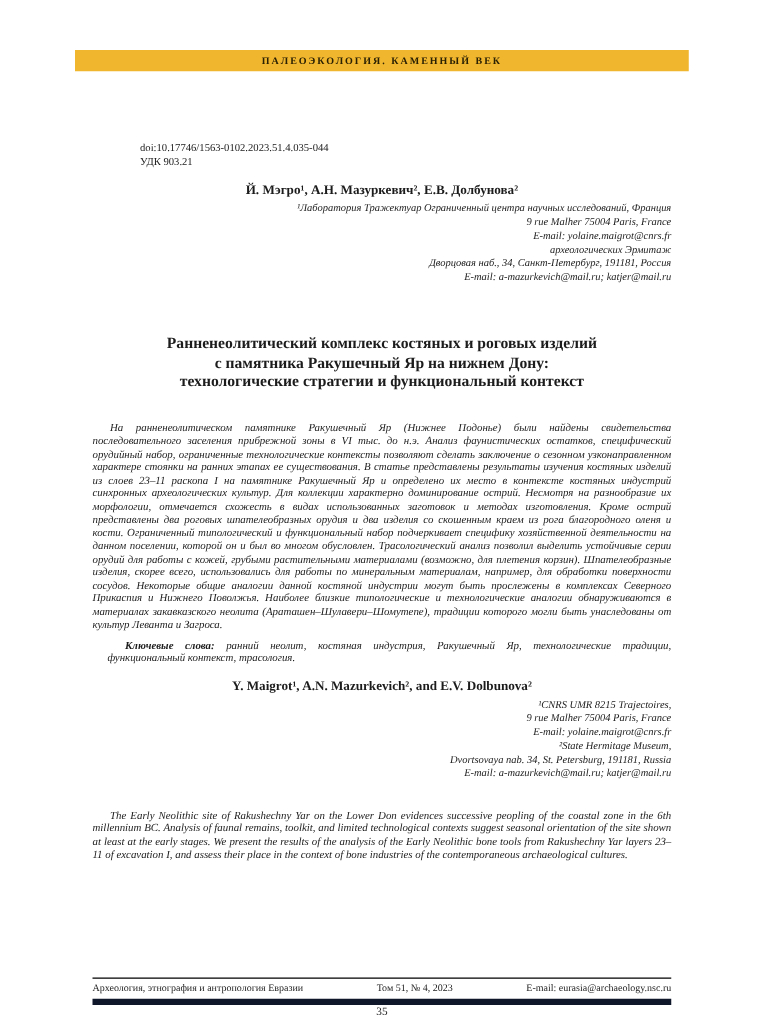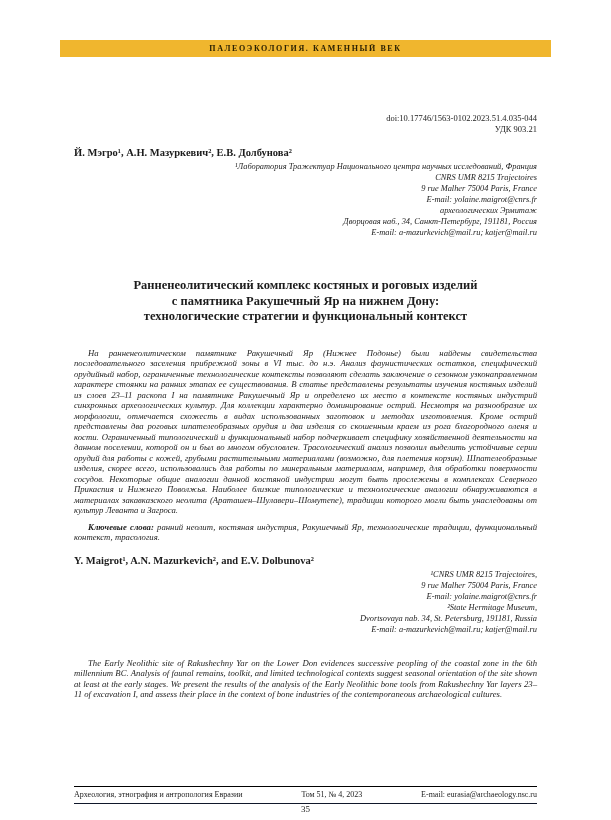--- a/index.html
+++ b/index.html
@@ -22,25 +22,26 @@
     font-size: 8px;
     font-weight: bold;
     letter-spacing: 1.6px;
     color: #2b2103;
     text-transform: uppercase;
   }
   .doi-block {
     margin-top: 56px;
     font-size: 8.5px;
     line-height: 11px;
-    text-align: right;
+    text-align: left;
+    margin-left: 38px;
   }
   .authors-names {
     margin-top: 11px;
-    text-align: left;
+    text-align: center;
     font-weight: bold;
     font-size: 10.5px;
     line-height: 13px;
   }
   .affiliations {
     margin-top: 2px;
     text-align: right;
     font-style: italic;
     font-size: 8.4px;
     line-height: 11px;
@@ -70,31 +71,32 @@
     text-align: justify;
     text-indent: 14px;
   }
   .keywords {
     margin-top: 6px;
     font-style: italic;
     font-size: 8.7px;
     line-height: 10.5px;
     text-align: justify;
     text-indent: 14px;
+    margin-left: 12px;
   }
   .keywords .kw-label { font-weight: bold; }
   .footer {
     position: absolute;
     left: 74px;
     right: 74px;
     bottom: 6px;
   }
   .footer-bar {
     border-top: 1px solid #000;
-    border-bottom: 1px solid #0f172a;
+    border-bottom: 5px solid #0f172a;
     display: flex;
     justify-content: space-between;
     align-items: center;
     font-size: 8px;
     line-height: 10px;
     padding: 3px 0;
   }
   .copyright {
     text-align: center;
     font-size: 8px;
@@ -116,22 +118,21 @@
   </div>
 
   <div class="doi-block">
     <div>doi:10.17746/1563-0102.2023.51.4.035-044</div>
     <div>УДК 903.21</div>
   </div>
 
   <div class="authors-names">Й. Мэгро¹, А.Н. Мазуркевич², Е.В. Долбунова²</div>
 
   <div class="affiliations">
-    <div>¹Лаборатория Тражектуар Национального центра научных исследований, Франция</div>
-    <div>CNRS UMR 8215 Trajectoires</div>
+    <div>¹Лаборатория Тражектуар Ограниченный центра научных исследований, Франция</div>
     <div>9 rue Malher 75004 Paris, France</div>
     <div>E-mail: yolaine.maigrot@cnrs.fr</div>
     <div>археологических Эрмитаж</div>
     <div>Дворцовая наб., 34, Санкт-Петербург, 191181, Россия</div>
     <div>E-mail: a-mazurkevich@mail.ru; katjer@mail.ru</div>
   </div>
 
   <div class="title-main">Ранненеолитический комплекс костяных и роговых изделий
 с памятника Ракушечный Яр на нижнем Дону:
 технологические стратегии и функциональный контекст</div>

